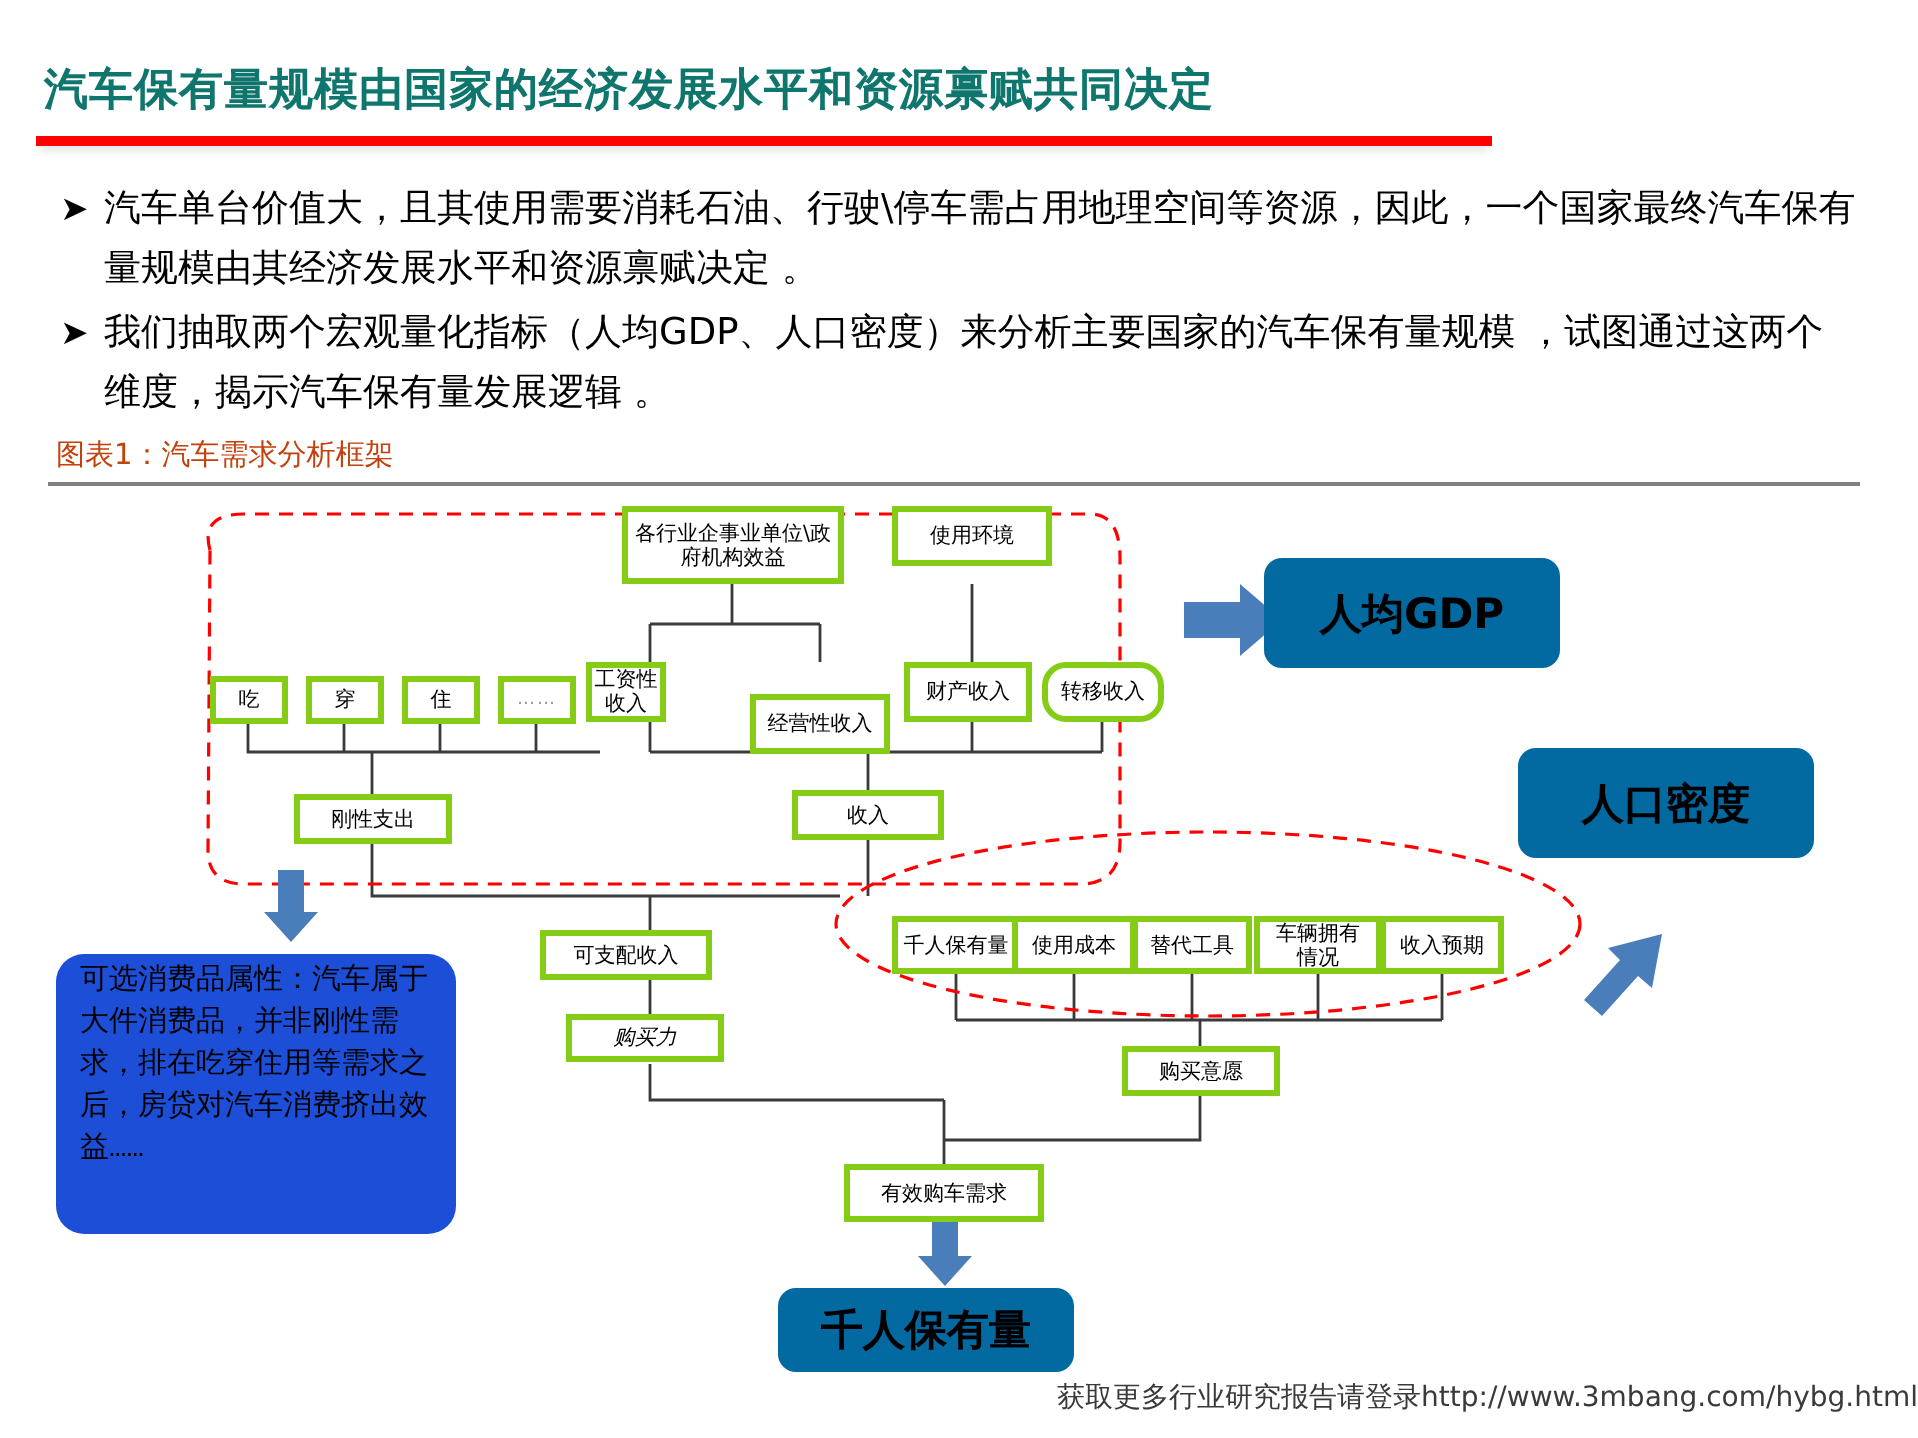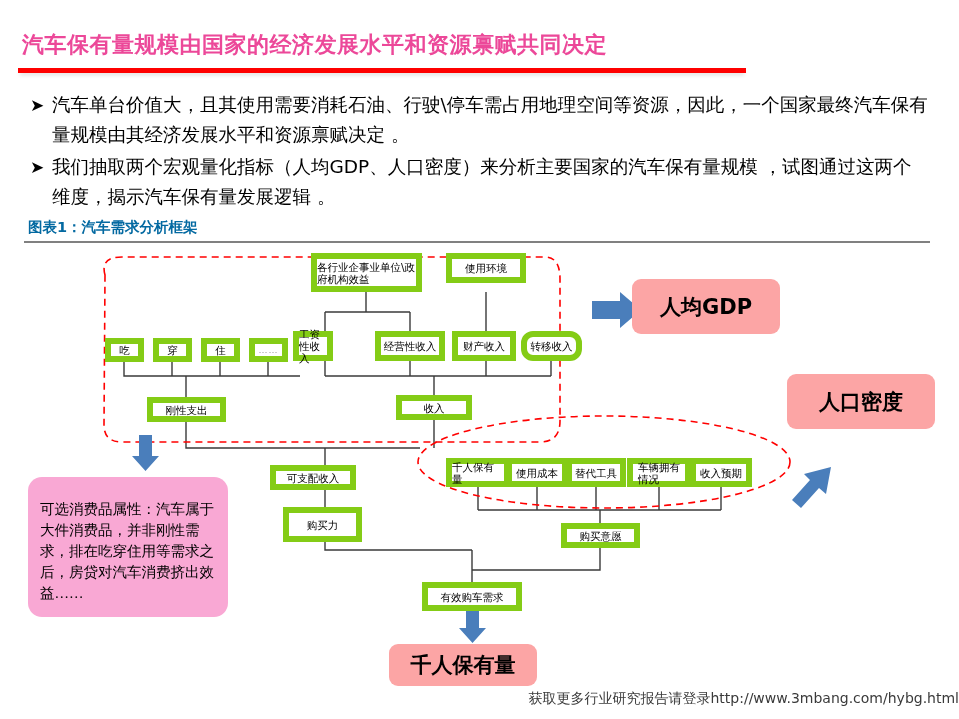--- a/index.html
+++ b/index.html
@@ -8,21 +8,21 @@
     background:#ffffff;
     font-family:"DejaVu Sans","Liberation Sans",sans-serif;
     overflow:hidden;
     position:relative;
   }
   #slide{position:absolute;left:0;top:0;width:959px;height:719px;}
 
   
   .title{
     position:absolute;left:22px;top:30px;
-    font-size:22px;font-weight:bold;color:#ec4899;
+    font-size:22px;font-weight:bold;color:#0f766e;
     letter-spacing:0.5px;white-space:nowrap;
   }
   .title-rule{
     position:absolute;left:18px;top:68px;width:728px;height:5px;
     background:#ff0000;
     box-shadow:0 3px 4px -2px rgba(0,0,0,0.45);
   }
 
   
   .bullets{position:absolute;left:30px;top:90px;width:900px;}
@@ -32,65 +32,66 @@
     text-align:left;font-family:"DejaVu Sans",sans-serif;
   }
   .bullet .btext{
     font-size:18.5px;line-height:30px;color:#000;
     letter-spacing:0px;
   }
 
   
   .fig-title{
     position:absolute;left:28px;top:218px;
-    font-size:14.5px;font-weight:bold;color:#0369a1;
+    font-size:14.5px;font-weight:normal;color:#c2410c;
   }
   .fig-rule{
     position:absolute;left:24px;top:241px;width:906px;height:2px;
     background:#808080;
   }
 
   
   #diagram{position:absolute;left:0;top:245px;width:959px;height:440px;}
   #diagram svg{position:absolute;left:0;top:0;}
 
   
   .nbox{
     position:absolute;
-    border:6px solid #84cc16;
+    border:3px solid #84cc16;
     background:#ffffff;
     color:#000;
     font-size:10.5px;
     line-height:12px;
     display:flex;align-items:center;justify-content:center;
+    text-align:center;
     box-sizing:border-box;
     letter-spacing:0px;
   }
 
   
   .ybox{
     position:absolute;
-    background:#fca5a5;
+    background:#0369a1;
     border-radius:9px;
     color:#000;
     font-weight:bold;
     display:flex;align-items:center;justify-content:center;
     text-align:right;
     box-sizing:border-box;
   }
 
   
   .note{
     position:absolute;
-    background:#f9a8d4;
+    background:#1d4ed8;
     border-radius:14px;
     color:#000;
-    font-family:Liberation Serif, serif;
+    font-family:Liberation Mono, monospace;
     box-sizing:border-box;
-    padding:22px 12px;
+    padding:4px 12px;
     line-height:21px;
     font-size:14.5px;
     white-space:pre-line;
   }
 
   
   .footer{
     position:absolute;left:0;top:690px;width:959px;
     text-align:right;font-size:14px;color:#3a3a3a;
   }
@@ -189,41 +190,41 @@
     <div class="nbox" style="left:105px;top:93px;width:39px;height:24px;">吃</div>
     <div class="nbox" style="left:153px;top:93px;width:39px;height:24px;">穿</div>
     <div class="nbox" style="left:201px;top:93px;width:39px;height:24px;">住</div>
     <div class="nbox" style="left:249px;top:93px;width:39px;height:24px;font-size:9px;letter-spacing:1px;color:#9a9a9a;">……</div>
     <div class="nbox" style="left:147px;top:152px;width:79px;height:25px;">刚性支出</div>
 
     <div class="nbox" style="left:311px;top:8px;width:111px;height:39px;">各行业企事业单位\政府机构效益</div>
     <div class="nbox" style="left:446px;top:8px;width:80px;height:30px;">使用环境</div>
 
     <div class="nbox" style="left:293px;top:86px;width:40px;height:30px;">工资性收入</div>
-    <div class="nbox" style="left:375px;top:86px;width:70px;height:30px;">经营性收入</div>
+    <div class="nbox" style="left:375px;top:102px;width:70px;height:30px;">经营性收入</div>
     <div class="nbox" style="left:452px;top:86px;width:64px;height:30px;">财产收入</div>
     <div class="nbox" style="left:521px;top:86px;width:61px;height:30px;border-radius:12px;">转移收入</div>
 
     <div class="nbox" style="left:396px;top:150px;width:76px;height:25px;">收入</div>
 
     <div class="nbox" style="left:270px;top:220px;width:86px;height:25px;">可支配收入</div>
-    <div class="nbox" style="left:283px;top:262px;width:79px;height:35px;">购买力</div>
+    <div class="nbox" style="left:283px;top:262px;width:79px;height:24px;font-style:italic;">购买力</div>
 
     <div class="nbox" style="left:446px;top:213px;width:64px;height:29px;">千人保有量</div>
     <div class="nbox" style="left:506px;top:213px;width:62px;height:29px;">使用成本</div>
     <div class="nbox" style="left:566px;top:213px;width:60px;height:29px;">替代工具</div>
     <div class="nbox" style="left:627px;top:213px;width:64px;height:29px;white-space:pre-line;">车辆拥有
 情况</div>
     <div class="nbox" style="left:690px;top:213px;width:62px;height:29px;">收入预期</div>
 
     <div class="nbox" style="left:561px;top:278px;width:79px;height:25px;">购买意愿</div>
     <div class="nbox" style="left:422px;top:337px;width:100px;height:29px;">有效购车需求</div>
 
     <div class="ybox" style="left:632px;top:34px;width:148px;height:55px;font-size:21px;">人均GDP</div>
-    <div class="ybox" style="left:759px;top:129px;width:148px;height:55px;font-size:21px;margin-left:28px;">人口密度</div>
+    <div class="ybox" style="left:759px;top:129px;width:148px;height:55px;font-size:21px;">人口密度</div>
     <div class="ybox" style="left:389px;top:399px;width:148px;height:42px;font-size:21px;">千人保有量</div>
 
     <div class="note" style="left:28px;top:232px;width:200px;height:140px;">可选消费品属性：汽车属于大件消费品，并非刚性需求，排在吃穿住用等需求之后，房贷对汽车消费挤出效益……</div>
 
   </div>
 
   <div class="footer">获取更多行业研究报告请登录http://www.3mbang.com/hybg.html</div>
 
 </div>
 

